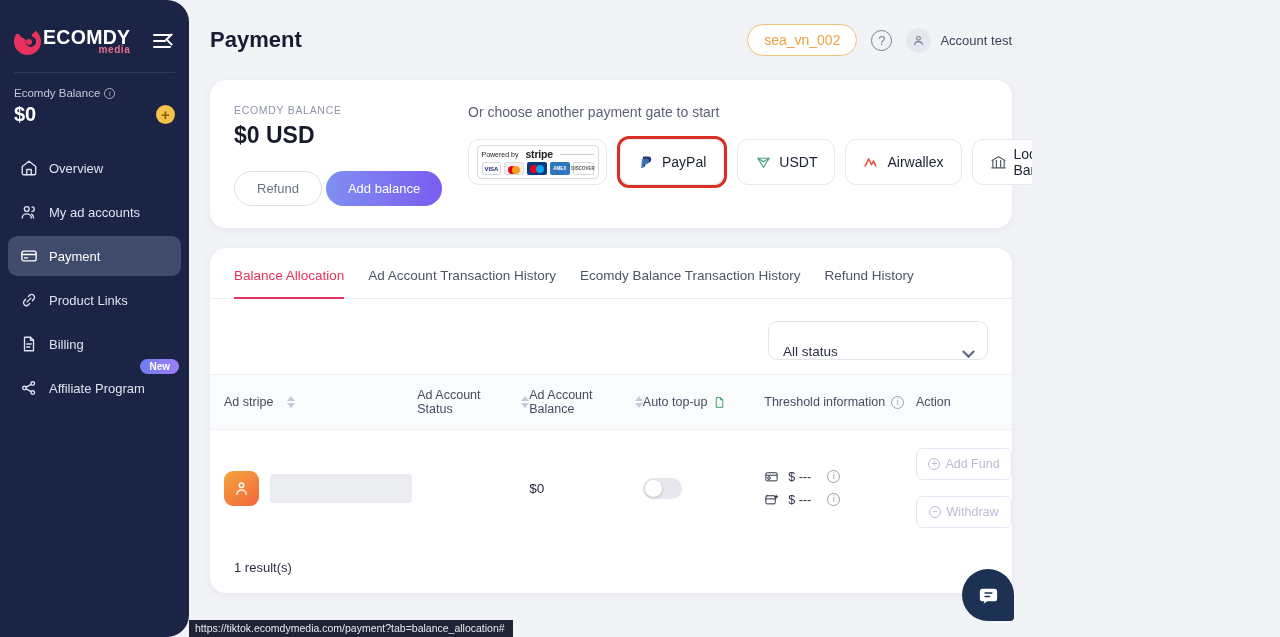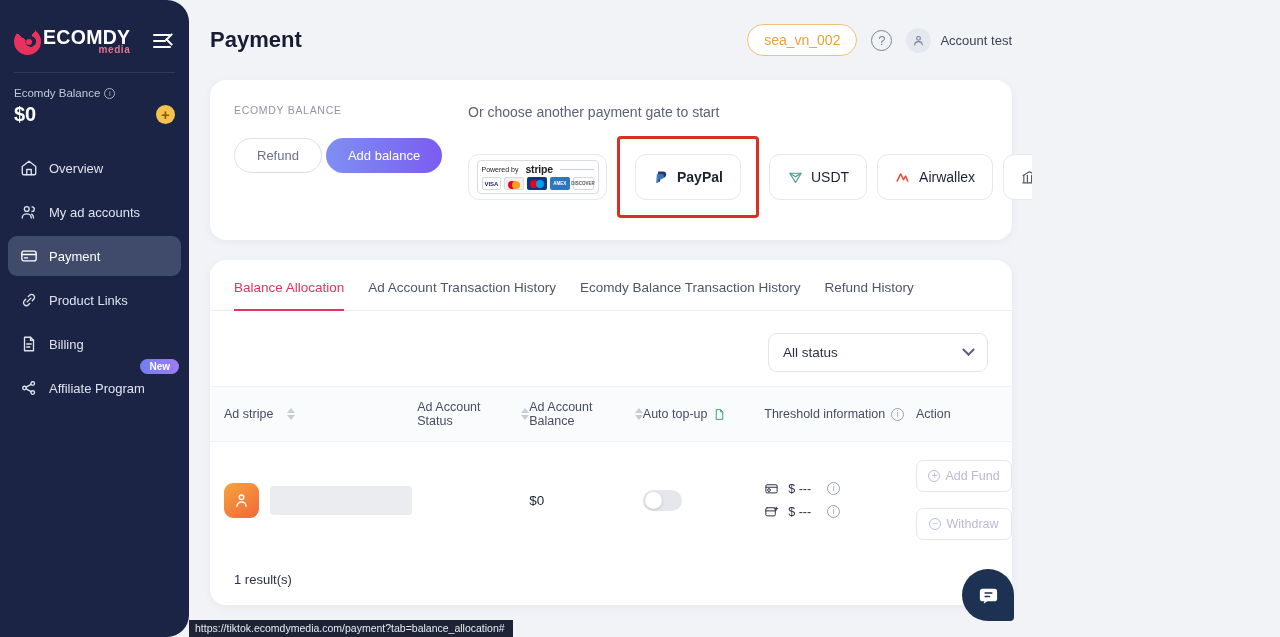--- a/index.html
+++ b/index.html
@@ -175,43 +175,42 @@
   .c-mc::before{left:3px;background:#eb001b;}
   .c-mc::after{right:3px;background:#f79e1b;}
   .c-mae { background:#0a3a82; position:relative; }
   .c-mae::before,.c-mae::after{content:"";position:absolute;top:2.5px;width:8px;height:8px;border-radius:50%;}
   .c-mae::before{left:3px;background:#eb001b;}
   .c-mae::after{right:3px;background:#00a2e5;}
   .c-amex { background:#2e77bc; color:#fff; font-size:4.5px; }
   .c-disc { background:#fff; color:#555; border:1px solid #d5d8e0; font-size:4.5px; }
 
   .paypal-highlight {
-    border: 3px solid #d93025; border-radius: 4px; padding: 15px;
+    border: 3px solid #d93025; border-radius: 12px; padding: 0;
     display:inline-flex;
-    font-weight:bold;
   }
   .gi { width: 17px; height: 17px; flex:0 0 17px; display:block; }
   .gi svg { width:17px; height:17px; display:block; }
 
   
   .table-card { margin-top: 20px; }
   .tabs {
     display:flex; gap: 24px; padding: 0 24px;
     border-bottom: 1px solid #ecedf2;
   }
   .tab {
     font-size: 13.5px; color: #4f5568; padding: 20px 0 14px 0;
     cursor: pointer; border-bottom: 2px solid transparent; margin-bottom:-1px;
   }
   .tab.active { color:#e8315c; border-bottom-color:#e8315c; font-weight: 500; }
 
   .filter-row { display:flex; justify-content:flex-end; padding: 22px 24px 14px 24px; }
   .select {
     width: 220px; height: 39px; border: 1px solid #e3e5ec; border-radius: 9px;
-    background:#fff; display:flex; align-items:center; padding: 0 14px;
+    background:#fff; display:flex; align-items:flex-end; padding: 0 14px;
     font-size: 13.5px; color:#2b3045; cursor:pointer;
   }
   .chev { margin-left:auto; width:9px; height:9px; border-right:2px solid #5c6277;
           border-bottom:2px solid #5c6277; transform: rotate(45deg) translate(-2px,-2px); }
 
   table { width:100%; border-collapse: collapse; }
   thead th {
     background:#fafbfd; font-size: 12.5px; font-weight: 400; color:#474d60;
     text-align:left; padding: 13px 0; height: 43px;
     border-top: 1px solid #f0f1f5; border-bottom: 1px solid #f0f1f5;
@@ -405,20 +404,21 @@
           <span class="user-name">Account test</span>
         </div>
       </div>
     </div>
 
     <div class="content">
 
       <section class="card pay-card">
         <div class="bal-left">
           <div class="ec-label">ECOMDY BALANCE</div>
+          <div class="ec-amt">$0 USD</div>
           <div class="btn-row">
             <button class="btn-refund">Refund</button>
             <button class="btn-add">Add balance</button>
           </div>
         </div>
 
         <div class="vsep"></div>
 
         <div class="gate-wrap">
           <div class="gate-title">Or choose another payment gate to start</div>

